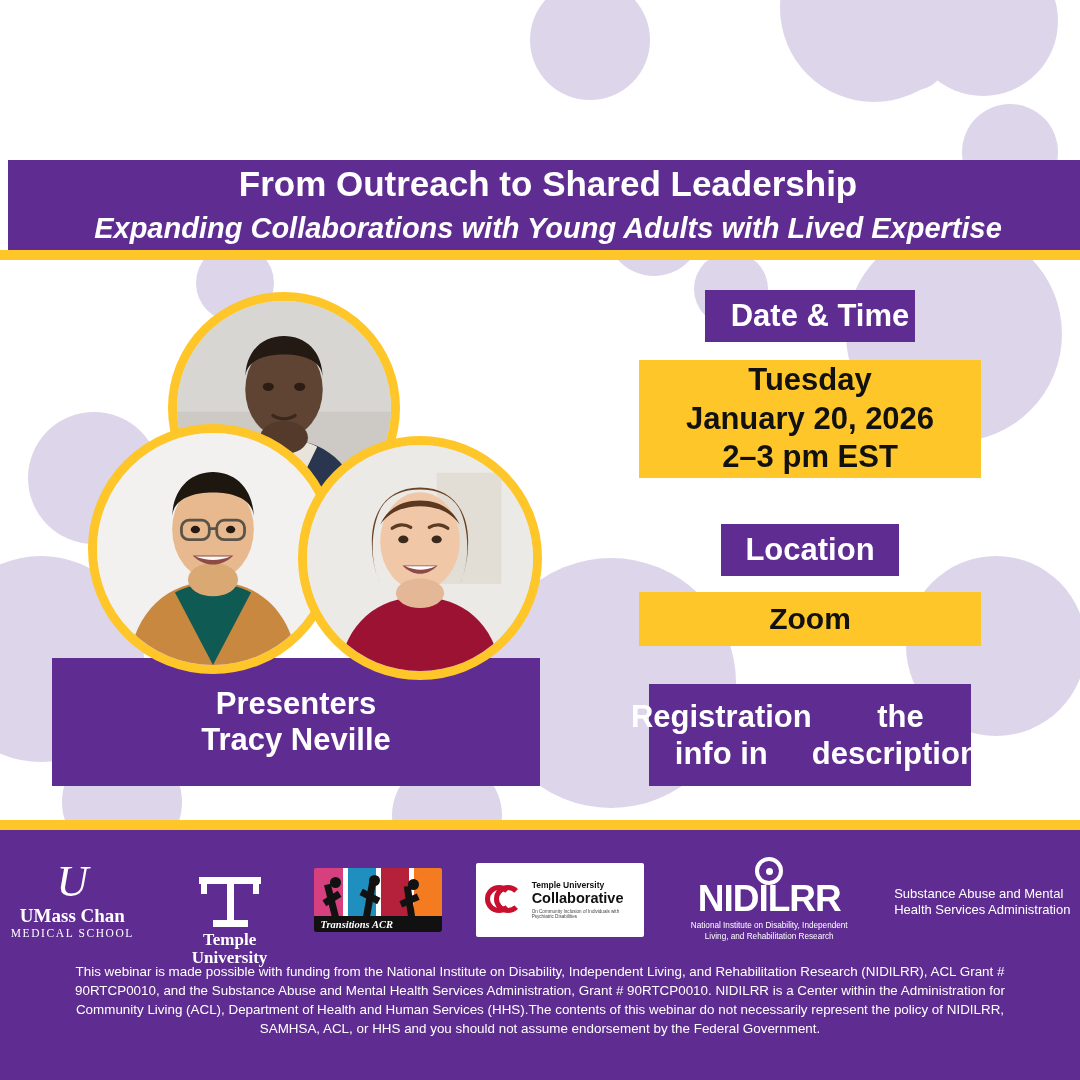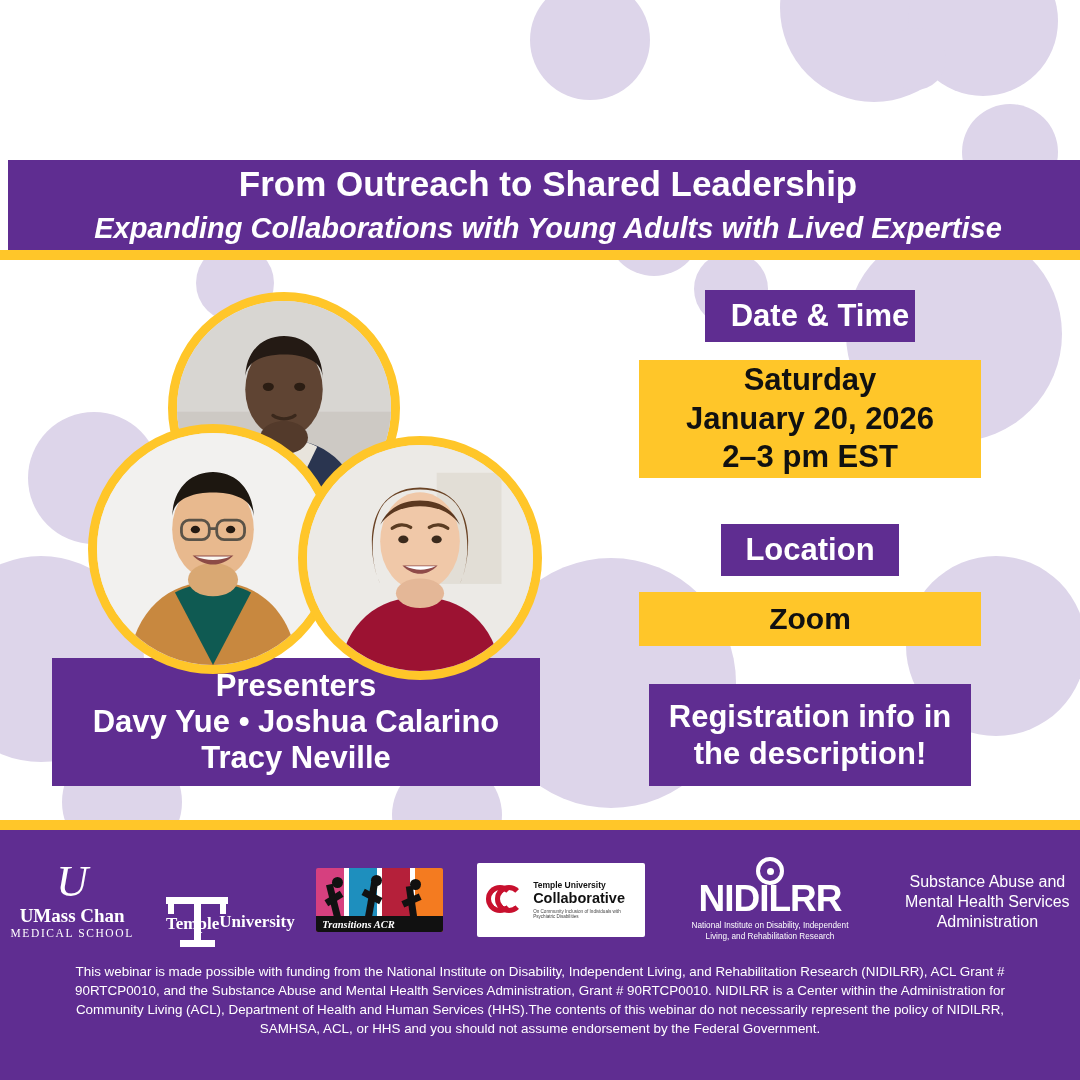--- a/index.html
+++ b/index.html
@@ -79,21 +79,21 @@
     display:flex; flex-direction:column; align-items:center; justify-content:center;
     text-align:center;
   }
   .dt-label { width:210px;padding-left:20px; }
   .dt-value { width:342px; height:118px; font-size:31px; line-height:1.25; margin:18px auto 0; }
   .loc-label { width:178px; margin-top:46px; }
   .loc-value { width:342px; height:54px; font-size:30px; margin:16px auto 0; }
   .reg-box {
     width:322px; margin:38px auto 0; background:#5f2d91; color:#fff;
     font-size:31px; font-weight:bold; line-height:1.2; text-align:center;
-    padding:14px 10px; display:flex; flex-direction:column; align-items:center; justify-content:center;
+    padding:14px 10px; display:flex; flex-direction:row; align-items:center; justify-content:center;
     min-height:86px;
   }
 
   
   .footer {
     position:absolute; left:0; top:830px; width:1080px; height:250px;
     background:#5f2d91; color:#fff; z-index:5;
   }
   .logos {
     position:absolute; top:12px; left:0; width:1080px; height:116px;
@@ -101,21 +101,21 @@
   }
   .logo { display:flex; align-items:center; justify-content:center; }
 
   
   .umass { flex-direction:column; width:148px; color:#fff; }
   .umass .mark { font-family:"Liberation Serif", serif; font-size:44px; font-style:italic; line-height:.95; }
   .umass .n1 { font-family:"Liberation Serif", serif; font-size:19px; font-weight:bold; margin-top:3px; }
   .umass .n2 { font-family:"Liberation Serif", serif; font-size:11.5px; letter-spacing:1.6px; }
 
   
-  .temple { flex-direction:row; width:104px; color:#fff;margin-top:44px; }
+  .temple { flex-direction:column; width:104px; color:#fff;margin-top:44px; }
   .temple .tmark { position:relative; width:62px; height:50px; }
   .temple .tmark i { position:absolute; background:#fff; display:block; }
   .temple .t1 { left:0; top:0; width:62px; height:7px; }
   .temple .t2 { left:2px; top:0; width:6px; height:17px; }
   .temple .t3 { left:54px; top:0; width:6px; height:17px; }
   .temple .t4 { left:28px; top:5px; width:7px; height:39px; }
   .temple .t5 { left:14px; top:43px; width:35px; height:7px; }
   .temple .n1 { font-family:"Liberation Serif", serif; font-size:17px; font-weight:bold; margin-top:4px; line-height:1.05; }
   .temple .n2 { font-family:"Liberation Serif", serif; font-size:17px; font-weight:bold; line-height:1.05; }
 
@@ -165,21 +165,21 @@
   .nidilrr .ball::after {
     content:""; position:absolute; left:7px; top:7px; width:7px; height:7px;
     background:#fff; border-radius:50%;
   }
   .nidilrr .word { font-size:37px; font-weight:bold; letter-spacing:-1px; line-height:1; }
   .nidilrr .sub { font-size:8.2px; text-align:center; line-height:1.3; margin-top:4px; }
 
   
   .samhsa { flex-direction:column; width:190px; color:#fff; }
   .samhsa .word { font-size:41px; font-weight:bold; font-style:italic; letter-spacing:-.5px; line-height:1; }
-  .samhsa .sub { font-size:16px; text-align:center; line-height:1.25; margin-top:4px; }
+  .samhsa .sub { font-size:13px; line-height:1.25; margin-top:4px; }
 
   .disclaimer {
     position:absolute; left:52px; top:132px; width:976px;
     font-size:13.4px; line-height:1.42; font-weight:normal; text-align:center; color:#fff;
   }
 </style>
 </head>
 <body>
 
 <div class="poster">
@@ -259,28 +259,27 @@
         <path d="M92 90c6-5 14-5 20-1M132 89c6-4 14-4 20 1" stroke="#5b3c22" stroke-width="3.5" fill="none" stroke-linecap="round"></path>
         <path d="M103 130c12 12 26 12 38 0z" fill="#8f4a48"></path>
         <path d="M106 131c11 5 22 5 33 0z" fill="#fff"></path>
         <ellipse cx="122" cy="160" rx="26" ry="16" fill="#e4b797"></ellipse>
       </svg>
     </div>
   </div>
 
   <div class="presenters">
     <div class="hd">Presenters</div>
-    <div class="nm">Davy Yue • Joshua Calarino</div>
     <div class="nm">Tracy Neville</div>
   </div>
 
   <div class="rcol">
     <div class="lbl dt-label">Date &amp; Time</div>
     <div class="val dt-value">
-      <span>Saturday</span>
+      <span>Tuesday</span>
       <span>January 20, 2026</span>
       <span>2–3 pm EST</span>
     </div>
 
     <div class="lbl loc-label">Location</div>
     <div class="val loc-value">Zoom</div>
 
     <div class="reg-box">
       <span>Registration info in</span>
       <span>the description!</span>

